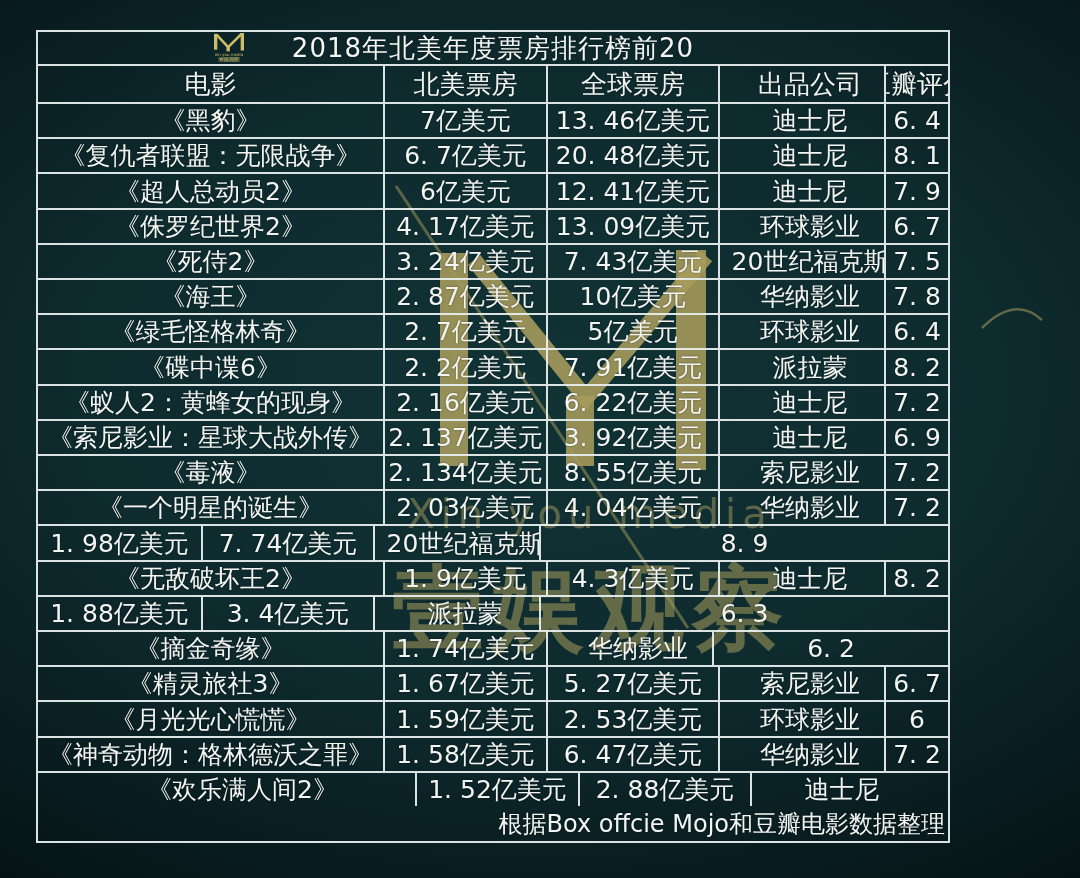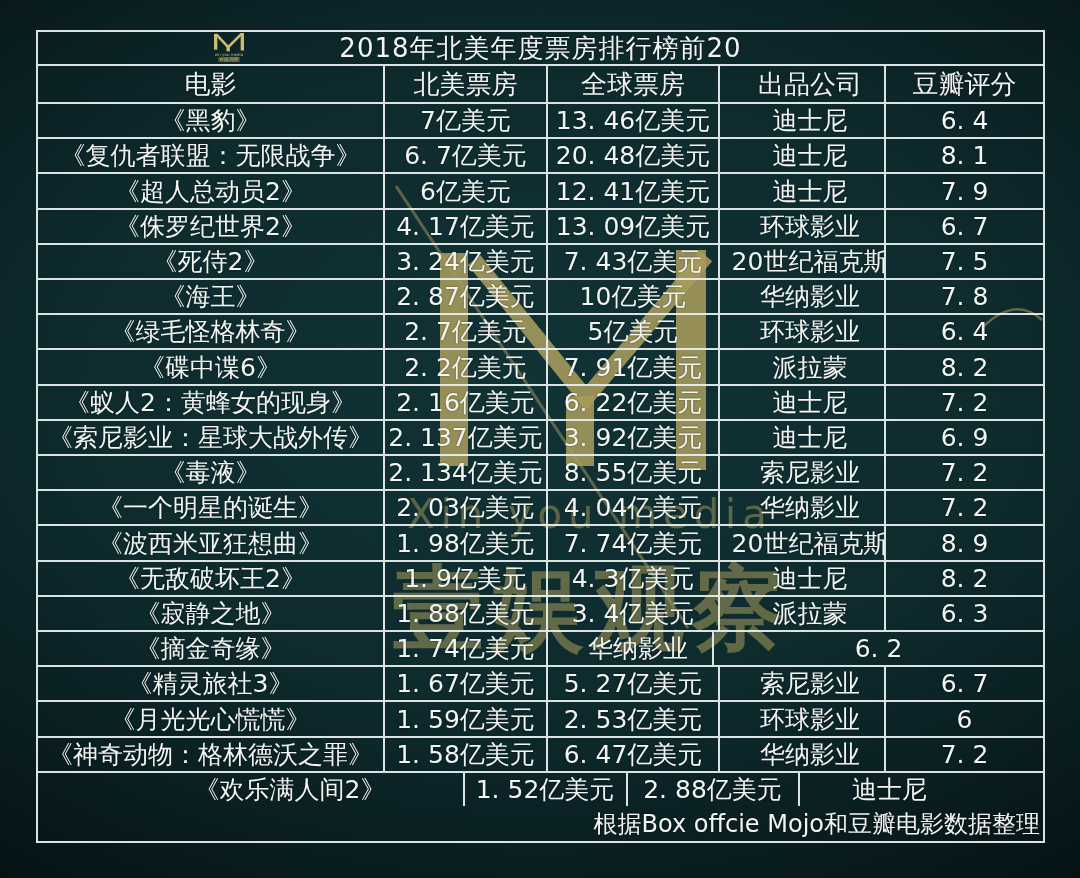--- a/index.html
+++ b/index.html
@@ -2,21 +2,21 @@
 <html><head>
 <meta charset="utf-8">
 <style>
   html,body{margin:0;padding:0;}
   body{
     width:1080px;height:878px;position:relative;overflow:hidden;
     font-family:"DejaVu Sans","Liberation Sans",sans-serif;
     background:radial-gradient(ellipse 85% 70% at 50% 44%, #113336 0%, #0e2b2e 50%, #0a2023 74%, #051214 100%);
   }
   .tbl{
-    position:absolute;left:36px;top:30px;width:1009px;height:813px;
+    position:absolute;left:36px;top:30px;width:914px;height:813px;
     border:2px solid rgba(231,238,237,0.95);box-sizing:border-box;
     display:flex;flex-direction:column;z-index:2;
     color:#f3f5f2;
   }
   .row{display:flex;border-bottom:2px solid rgba(231,238,237,0.95);}
   .row:last-child{border-bottom:none;justify-content:center;}
   .cell{
     display:flex;align-items:center;justify-content:center;
     box-sizing:border-box;overflow:hidden;white-space:nowrap;
     text-shadow:0 0 2px rgba(0,0,0,0.45);
@@ -149,33 +149,31 @@
         <div class="cell c3">8. 55亿美元</div>
         <div class="cell c4">索尼影业</div>
         <div class="cell c5">7. 2</div>
       </div><div class="row data-row">
         <div class="cell c1">《一个明星的诞生》</div>
         <div class="cell c2">2. 03亿美元</div>
         <div class="cell c3">4. 04亿美元</div>
         <div class="cell c4">华纳影业</div>
         <div class="cell c5">7. 2</div>
       </div><div class="row data-row">
-        <div class="cell c1">《波西米亚狂想曲》</div>
         <div class="cell c2">1. 98亿美元</div>
         <div class="cell c3">7. 74亿美元</div>
         <div class="cell c4">20世纪福克斯</div>
         <div class="cell c5">8. 9</div>
       </div><div class="row data-row">
         <div class="cell c1">《无敌破坏王2》</div>
         <div class="cell c2">1. 9亿美元</div>
         <div class="cell c3">4. 3亿美元</div>
         <div class="cell c4">迪士尼</div>
         <div class="cell c5">8. 2</div>
       </div><div class="row data-row">
-        <div class="cell c1">《寂静之地》</div>
         <div class="cell c2">1. 88亿美元</div>
         <div class="cell c3">3. 4亿美元</div>
         <div class="cell c4">派拉蒙</div>
         <div class="cell c5">6. 3</div>
       </div><div class="row data-row">
         <div class="cell c1">《摘金奇缘》</div>
         <div class="cell c2">1. 74亿美元</div>
         <div class="cell c4">华纳影业</div>
         <div class="cell c5">6. 2</div>
       </div><div class="row data-row">

